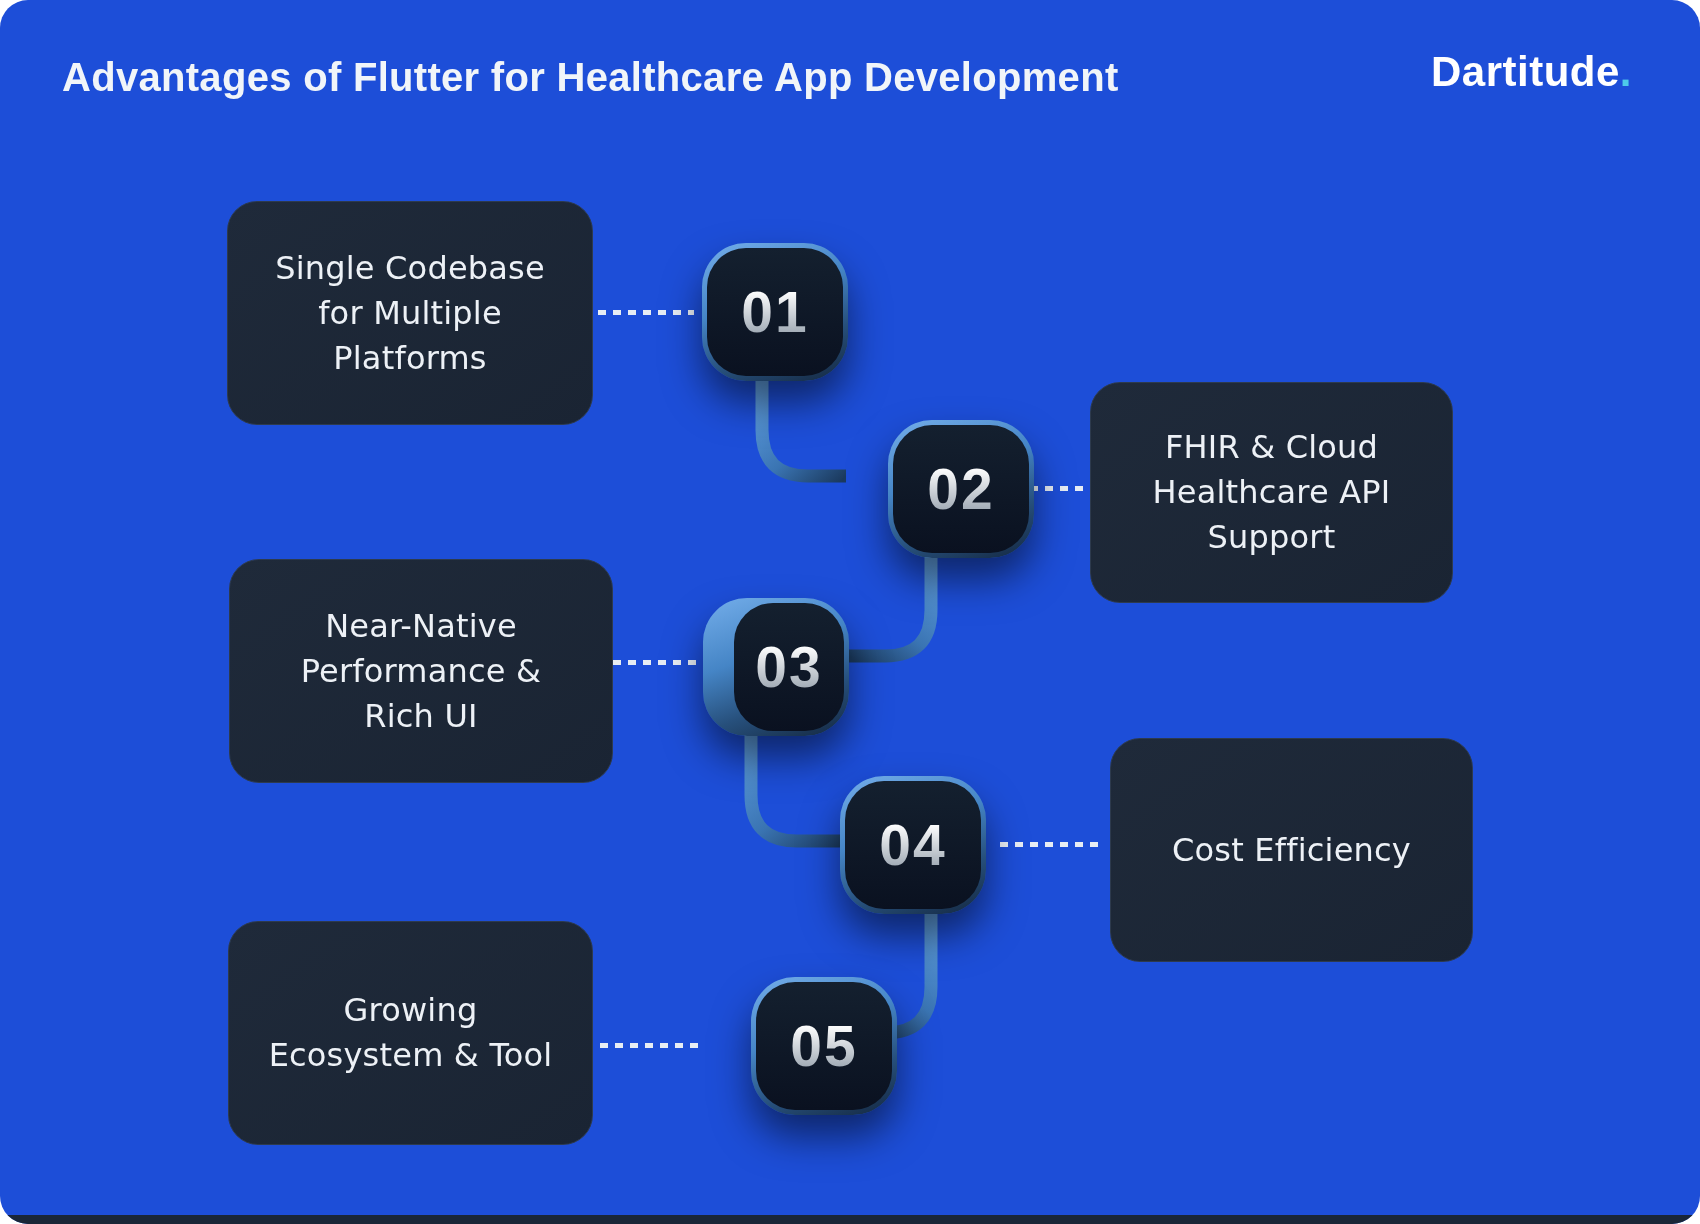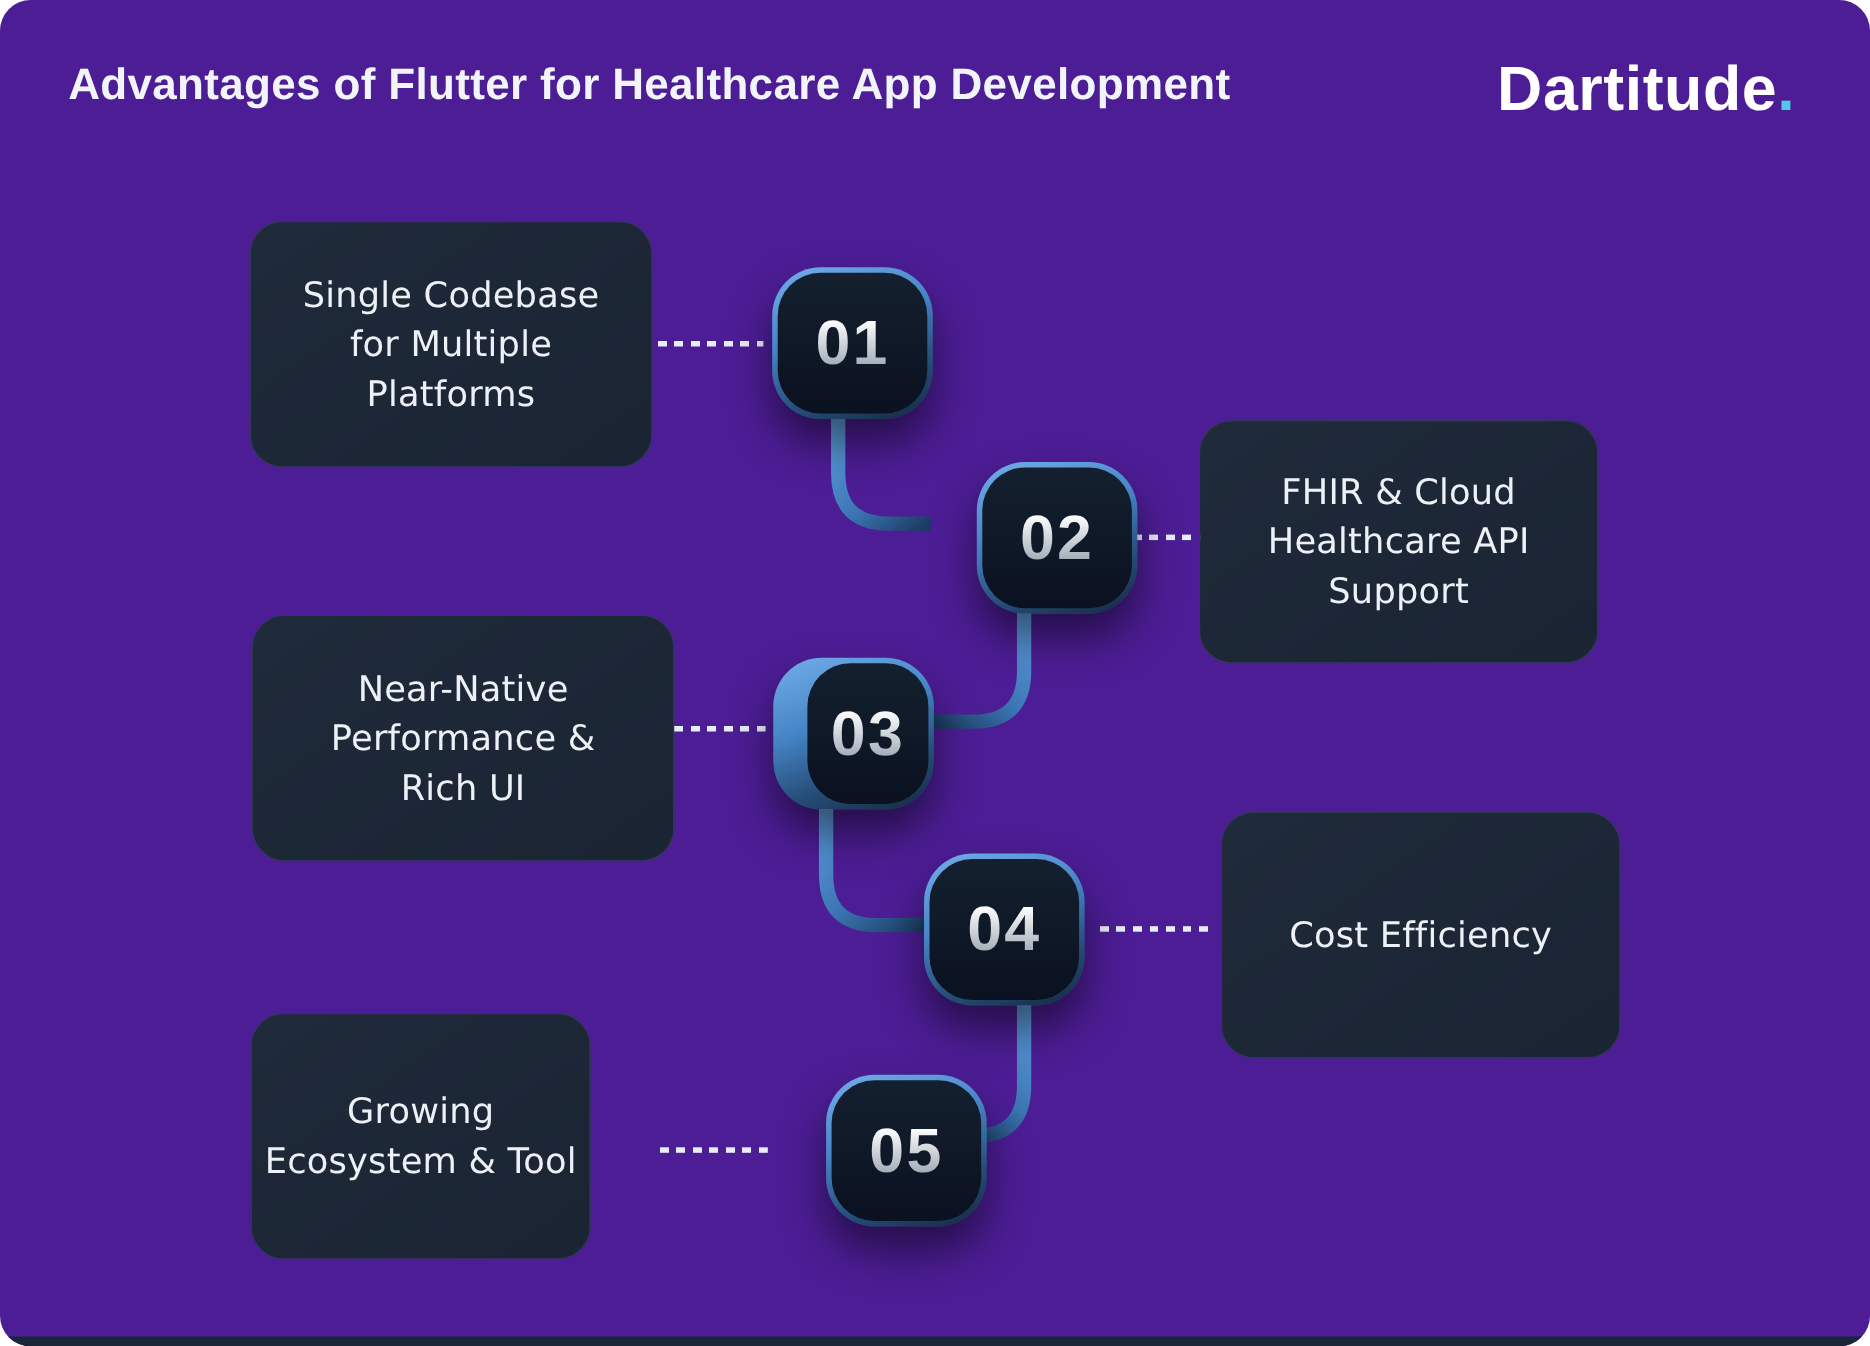--- a/index.html
+++ b/index.html
@@ -5,40 +5,40 @@
   html, body {
     margin: 0;
     padding: 0;
     background: #ffffff;
     font-family: "Liberation Sans", sans-serif;
   }
   .canvas {
     position: relative;
     width: 1700px;
     height: 1224px;
-    background: #4c1d95;
+    background: #1d4ed8;
     border-radius: 28px;
     overflow: hidden;
   }
   
   .title {
     position: absolute;
     left: 62px;
     top: 55px;
     margin: 0;
     font-size: 40px;
     font-weight: bold;
     letter-spacing: 0.3px;
     color: #f1f5f9;
   }
   .brand {
     position: absolute;
     right: 68px;
     top: 48px;
-    font-size: 57px;
+    font-size: 42px;
     font-weight: bold;
     color: #ffffff;
     letter-spacing: 0.5px;
   }
   .brand .dot { color: #4ecae9; }
 
   
   .card {
     position: absolute;
     background: linear-gradient(145deg, #1f2a3a 0%, #1a2433 100%);
@@ -54,21 +54,21 @@
   .card-label {
     font-family: "DejaVu Sans", sans-serif;
     font-size: 32px;
     line-height: 45px;
     color: #edf1f6;
     white-space: pre-line;
     letter-spacing: 0.2px;
   }
   .card-1 { left: 227px; top: 201px; width: 366px; height: 224px; }
   .card-2 { left: 229px; top: 559px; width: 384px; height: 224px; }
-  .card-3 { left: 228px; top: 921px; width: 309px; height: 224px; }
+  .card-3 { left: 228px; top: 921px; width: 365px; height: 224px; }
   .card-4 { left: 1090px; top: 382px; width: 363px; height: 221px; }
   .card-5 { left: 1110px; top: 738px; width: 363px; height: 224px; }
 
   
   .node {
     position: absolute;
     width: 146px;
     height: 138px;
     border-radius: 44px;
     padding: 5px;

